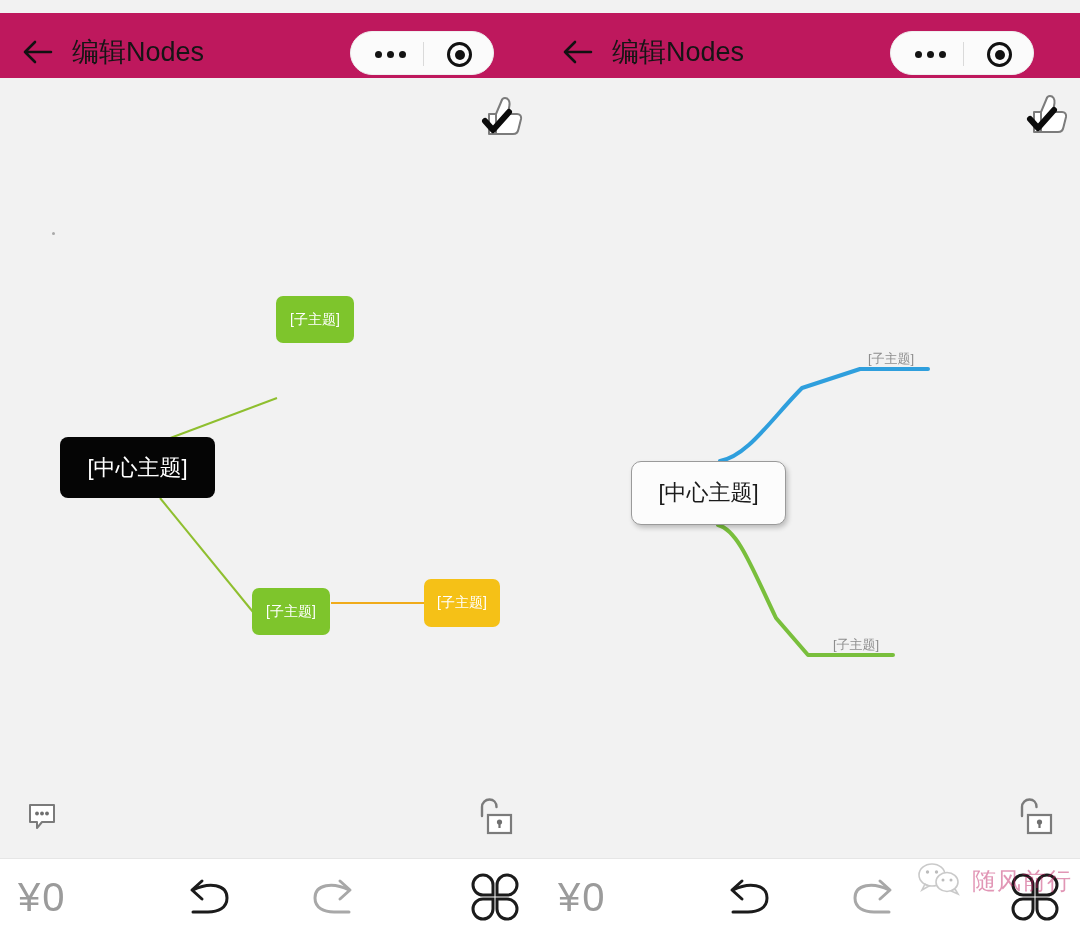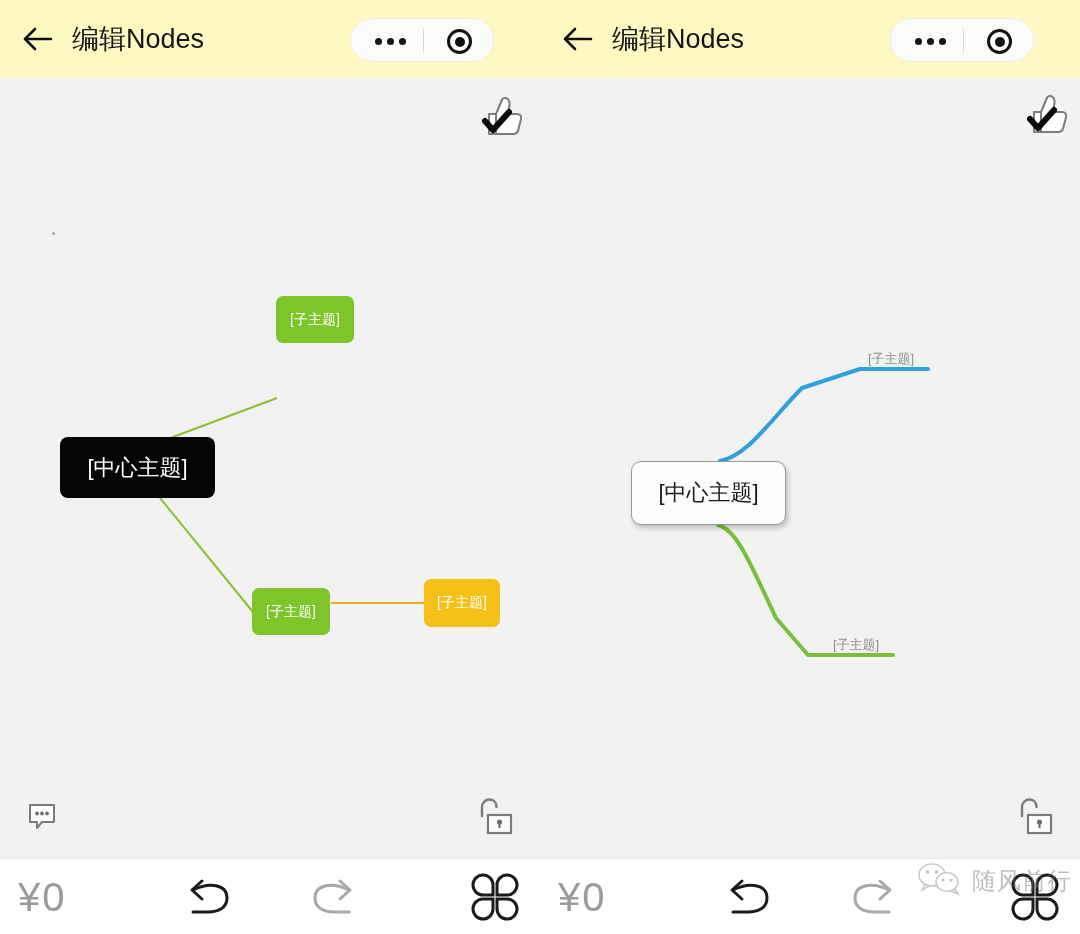--- a/index.html
+++ b/index.html
@@ -12,22 +12,22 @@
   }
   .screen{position:relative;width:1080px;height:934px;overflow:hidden;background:#f2f2f2;}
 
   
   .panel{position:absolute;top:0;width:540px;height:934px;overflow:hidden;}
   .panel.left{left:0;}
   .panel.right{left:540px;}
 
   
   .header{
-    position:absolute;top:0;left:0;width:540px;height:78px;
-    background:#fef9c3;
+    position:absolute;top:13px;left:0;width:540px;height:78px;
+    background:#be185d;
   }
   .back-arrow{
     position:absolute;left:20px;top:22px;width:36px;height:34px;
     cursor:pointer;
   }
   .title{
     position:absolute;left:72px;top:22px;
     font-size:27px;color:#151515;letter-spacing:0px;
     line-height:34px;white-space:nowrap;
   }
@@ -98,21 +98,21 @@
     font-family:"Liberation Sans","DejaVu Sans",sans-serif;
   }
 
   
   .watermark{
     position:absolute;right:8px;top:862px;
     display:flex;align-items:center;opacity:.45;
     pointer-events:none;
   }
   .wm-text{
-    font-size:24px;color:#737373;margin-left:10px;letter-spacing:1px;
+    font-size:24px;color:#be185d;margin-left:10px;letter-spacing:1px;
     white-space:nowrap;
     text-align:right;
   }
 </style>
 </head>
 <body>
 
 <div class="screen">
 
   <div class="panel left">

